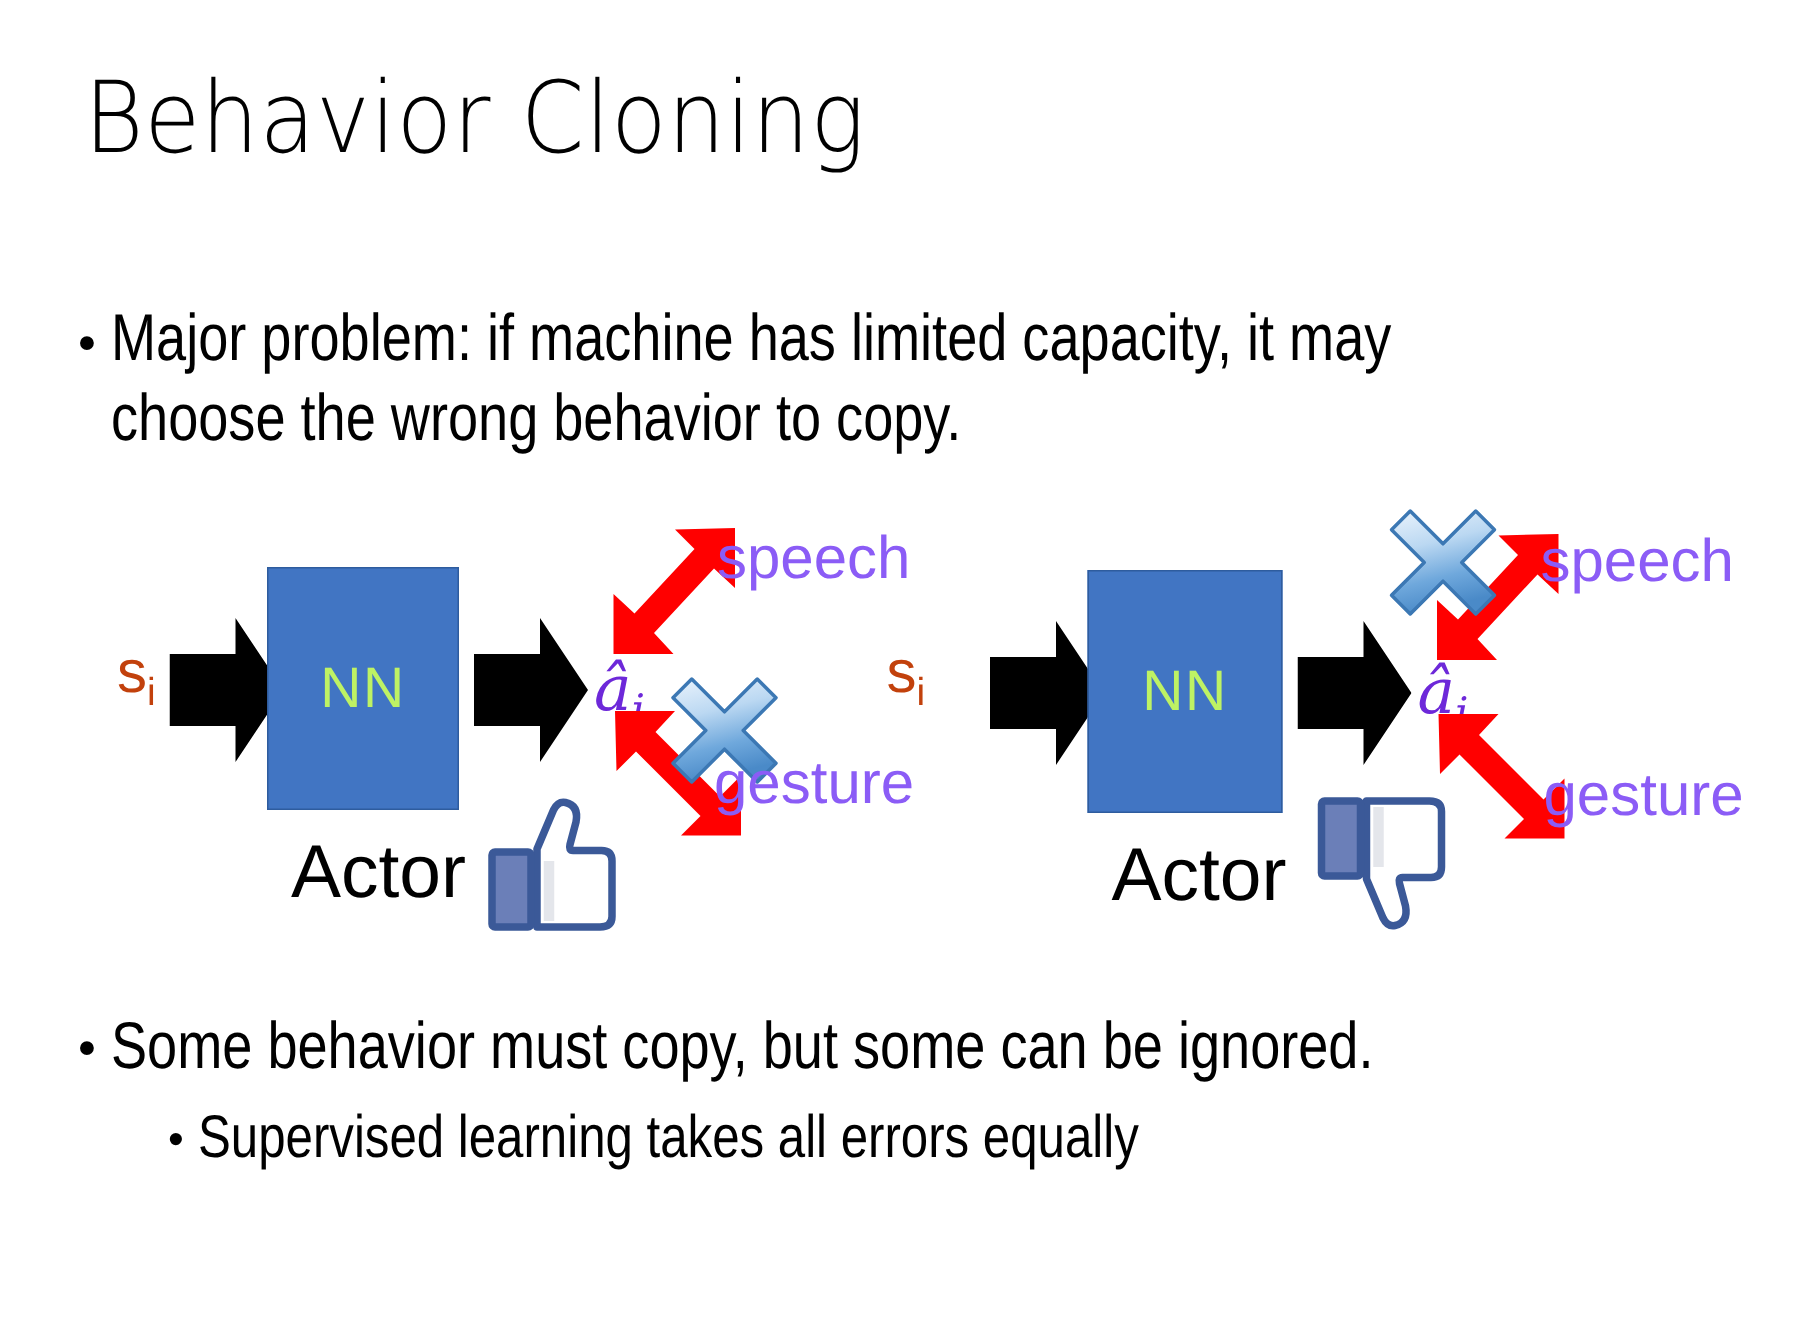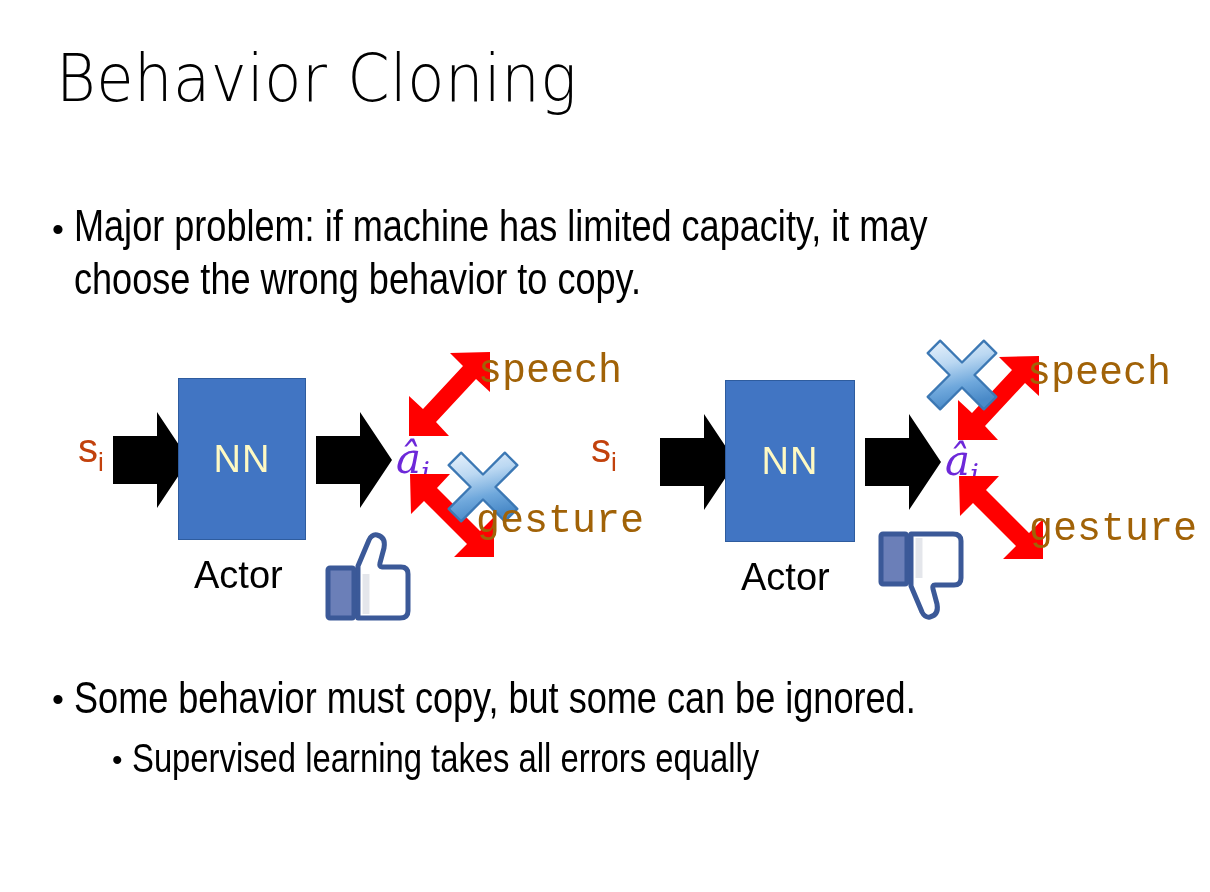--- a/index.html
+++ b/index.html
@@ -135,28 +135,28 @@
     background: #4175C3;
     border: 1px solid #2E5C9E;
     box-sizing: border-box;
     display: flex;
     align-items: center;
     justify-content: center;
   }
   .nn-label {
     font-family: "Liberation Sans", sans-serif;
     font-size: 38px;
-    color: #fef9c3;
+    color: #bef264;
     letter-spacing: 1px;
   }
 
   .actor-label {
     position: absolute;
     font-family: "Liberation Sans", sans-serif;
-    font-size: 38px;
+    font-size: 50px;
     color: #000000;
     line-height: 1;
     white-space: nowrap;
   }
 
   .action-label {
     position: absolute;
     font-family: "DejaVu Serif", serif;
     font-style: italic;
     font-size: 42px;
@@ -164,23 +164,23 @@
     line-height: 1;
     white-space: nowrap;
   }
   .action-label .sub {
     font-size: 28px;
     vertical-align: sub;
   }
 
   .out-label {
     position: absolute;
-    font-family: Liberation Mono, monospace;
+    font-family: Liberation Sans, sans-serif;
     font-size: 40px;
-    color: #a16207;
+    color: #8b5cf6;
     line-height: 1;
     white-space: nowrap;
   }
   .svg-piece {
     position: absolute;
     overflow: visible;
   }
 </style>
 </head>
 <body>

